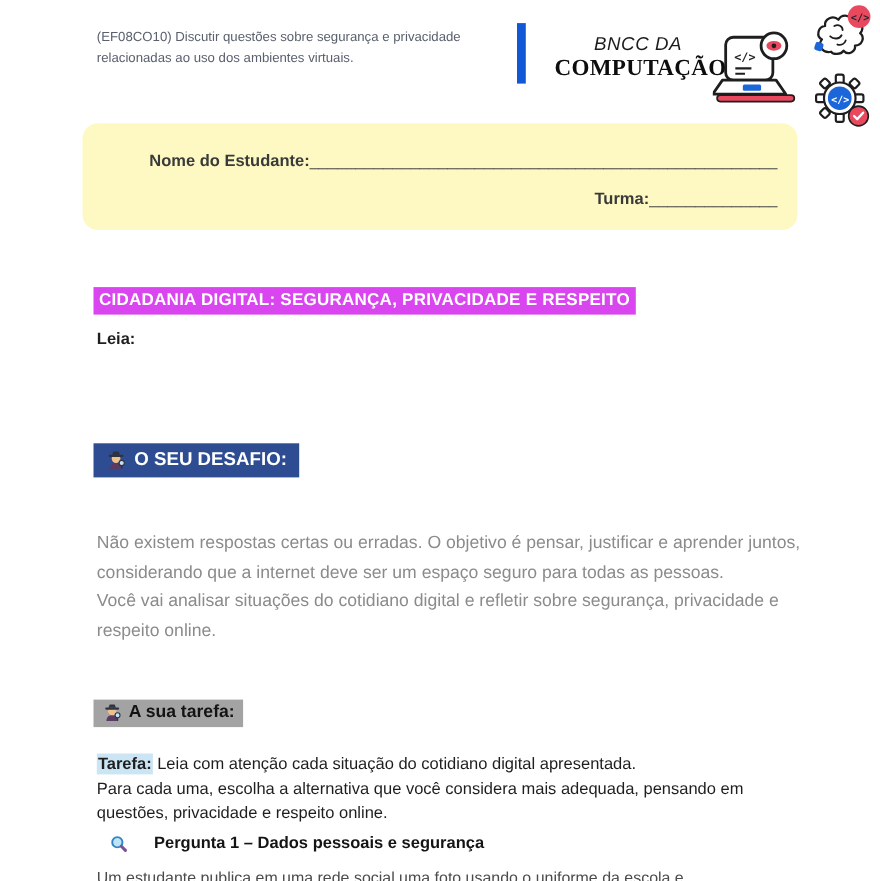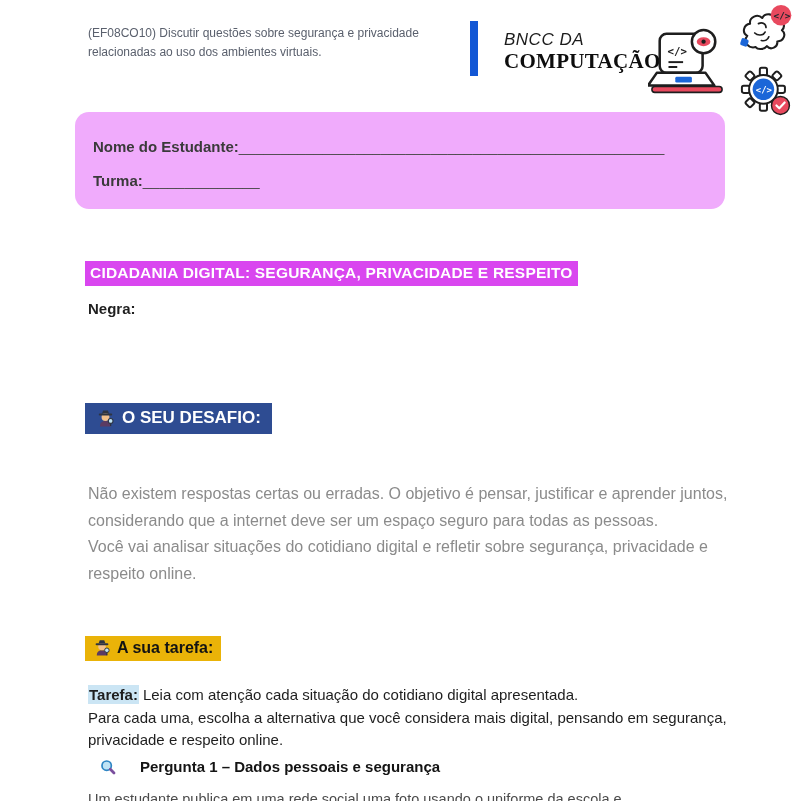--- a/index.html
+++ b/index.html
@@ -15,35 +15,35 @@
     position:absolute; left:88px; top:24px; width:384px;
     font-size:12px; line-height:19px; color:#5a606d;
   }
   .blue-bar {
     position:absolute; left:470px; top:21px; width:8px; height:55px;
     background:#1257d5;
   }
   .logo { position:absolute; left:504px; top:30px; }
   .logo-top {
     font-family:"Liberation Sans", sans-serif; font-style:italic;
-    font-size:17px; font-weight:400; color:#1c1c1c; letter-spacing:.5px;
+    font-size:17px; font-weight:400; color:#1c1c1c; letter-spacing:.5px;margin-left:36px;
   }
   .logo-bottom {
     font-family:"Liberation Serif", serif; font-weight:700;
     font-size:21px; color:#0d0d0d; letter-spacing:.3px; margin-top:-1px;
   }
   .illus { position:absolute; }
   .illus-laptop { left:648px; top:26px; }
   .illus-brain  { left:736px; top:2px; }
   .illus-gear   { left:738px; top:66px; }
 
   
   .student-box {
     position:absolute; left:75px; top:112px; width:650px; height:97px;
-    background:#f0abfc; border-radius:14px; padding:26px 18px 16px;
+    background:#fef9c3; border-radius:14px; padding:26px 18px 16px;text-align:right;
   }
   .student-row { font-size:15px; color:#3e3e3e; white-space:nowrap; overflow:hidden; }
   .student-row + .student-row { margin-top:17px; }
   .student-row b { font-weight:700; color:#3a3a3a; }
   .blank { font-weight:400; color:#4a4a4a; letter-spacing:0; }
 
   
   .main-title {
     position:absolute; left:85px; top:261px; display:inline-block;
     background:#d946ef; color:#ffffff; font-weight:700; font-size:15.5px;
@@ -62,21 +62,21 @@
     font-weight:700; font-size:17px; padding:5px 11px 6px; white-space:nowrap;
   }
   .desafio-text {
     position:absolute; left:88px; top:481px; width:642px;
     font-size:16px; line-height:26.5px; color:#8b8b8b;
   }
 
   
   .tarefa-banner {
     position:absolute; left:85px; top:636px; display:inline-flex;
-    align-items:flex-start; gap:6px; background:#eab308; color:#131313;
+    align-items:flex-start; gap:6px; background:#a3a3a3; color:#131313;
     font-weight:700; font-size:16px; padding:3px 8px 4px; white-space:nowrap;
   }
   .tarefa-text {
     position:absolute; left:88px; top:684px; width:656px;
     font-size:15px; line-height:22.5px; color:#1e1e1e;
   }
   .tarefa-text .hl {
     background:#cbe5f4; font-weight:700; padding:1px 1px; margin-right:4px;
   }
 
@@ -154,21 +154,21 @@
     <div class="student-row">
       <b>Nome do Estudante:</b><span class="blank">___________________________________________________</span>
     </div>
     <div class="student-row">
       <b>Turma:</b><span class="blank">______________</span>
     </div>
   </div>
 
   <div class="main-title">CIDADANIA DIGITAL: SEGURANÇA, PRIVACIDADE E RESPEITO</div>
 
-  <div class="tema-label">Negra:</div>
+  <div class="tema-label">Leia:</div>
 
   <div class="desafio-banner">
     <span>
       <svg class="icon-svg" width="19" height="19" viewBox="0 0 24 24">
         <path d="M5 22 c0 -5 3 -7 7 -7 s7 2 7 7 z" fill="#5a3b63"></path>
         <circle cx="12" cy="10" r="5" fill="#f2c08c"></circle>
         <rect x="3.5" y="5.6" width="17" height="2.6" rx="1.3" fill="#2e3440"></rect>
         <path d="M7.5 5.8 L9 1.8 h6 l1.5 4 z" fill="#2e3440"></path>
         <circle cx="18.5" cy="15" r="3" fill="#bfe3f5" stroke="#2e3440" stroke-width="1.3"></circle>
         <line x1="18.5" y1="18" x2="18.5" y2="21.5" stroke="#2e3440" stroke-width="1.6"></line>
@@ -191,21 +191,21 @@
         <path d="M7.5 5.8 L9 1.8 h6 l1.5 4 z" fill="#2e3440"></path>
         <circle cx="18.5" cy="15" r="3" fill="#bfe3f5" stroke="#2e3440" stroke-width="1.3"></circle>
         <line x1="18.5" y1="18" x2="18.5" y2="21.5" stroke="#2e3440" stroke-width="1.6"></line>
       </svg>
     </span>
     <span>A sua tarefa:</span>
   </div>
 
   <div class="tarefa-text">
     <p><span class="hl">Tarefa:</span><span>Leia com atenção cada situação do cotidiano digital apresentada.</span></p>
-    <p>Para cada uma, escolha a alternativa que você considera mais digital, pensando em segurança, privacidade e respeito online.</p>
+    <p>Para cada uma, escolha a alternativa que você considera mais adequada, pensando em questões, privacidade e respeito online.</p>
   </div>
 
   <div class="pergunta-heading">
     <span>
       <svg class="icon-svg" width="16" height="16" viewBox="0 0 24 24">
         <circle cx="10" cy="10" r="7" fill="#bfe3f5" stroke="#2f86c4" stroke-width="2.6"></circle>
         <line x1="15.5" y1="15.5" x2="21" y2="21" stroke="#7a4f9e" stroke-width="4.2" stroke-linecap="round"></line>
       </svg>
     </span>
     <span>Pergunta 1 – Dados pessoais e segurança</span>

